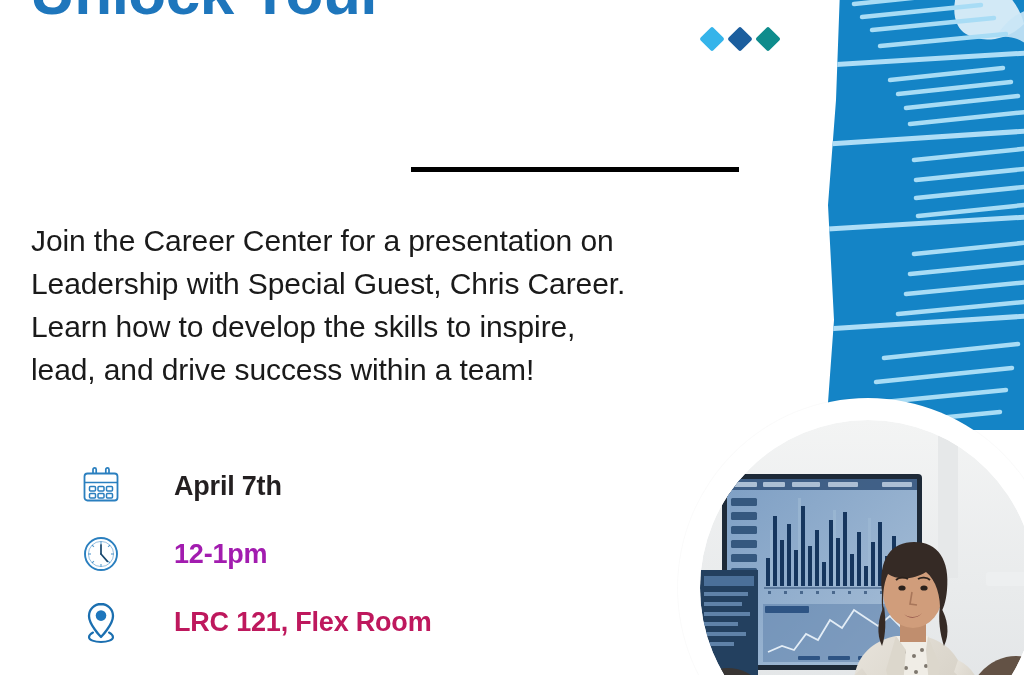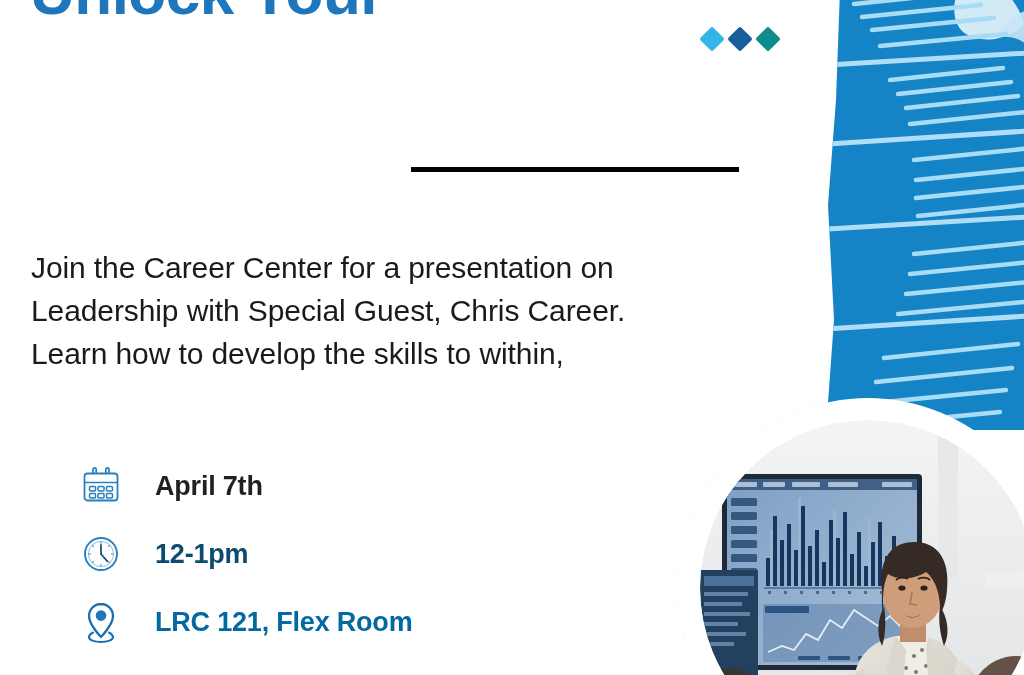--- a/index.html
+++ b/index.html
@@ -39,30 +39,29 @@
   .rule{
     position:absolute; left:411px; top:167px; width:328px; height:5px;
     background:#000000; z-index:4;
   }
 
   
   .body-copy{
     position:absolute; left:31px; top:219px; width:700px; z-index:4;
     font-size:30px; line-height:43px; color:#1A1A1A; font-weight:400;
     letter-spacing:-0.1px;
-    margin-top:27px;
   }
   .body-copy span{ display:block; white-space:nowrap; }
 
   
   .details{
     position:absolute; left:78px; top:452px; z-index:4;
   }
   .drow{
-    display:flex; align-items:center; height:68px;
+    display:flex; align-items:center; height:68px;gap:19px;
   }
   .dicon{
     width:46px; height:52px; display:flex; align-items:center; justify-content:center;
     flex:0 0 46px;
   }
   .dtext{
     margin-left:31px; font-size:27px; font-weight:700; color:#231F20;
     letter-spacing:-0.2px; white-space:nowrap;
   }
 
@@ -147,21 +146,22 @@
 
 <h1 class="headline" style="color: rgb(30, 118, 188);">
   <span class="l1">Unlock Your</span>
 </h1>
 
 <div class="rule" style="background: rgb(0, 0, 0);"></div>
 
 <div class="body-copy" style="color: rgb(26, 26, 26);">
   <span>Join the Career Center for a presentation on</span>
   <span>Leadership with Special Guest, Chris Career.</span>
-  <span>Learn how to develop the skills to within,</span>
+  <span>Learn how to develop the skills to inspire,</span>
+  <span>lead, and drive success within a team!</span>
 </div>
 
 <div class="details">
 
   <div class="drow">
     <span class="dicon">
       <svg width="42" height="42" viewBox="0 0 42 42">
         <rect x="4.5" y="8.5" width="33" height="27" rx="3" ry="3" fill="#ffffff" stroke="#2A7FBF" stroke-width="1.8"></rect>
         <line x1="4.5" y1="17.5" x2="37.5" y2="17.5" stroke="#2A7FBF" stroke-width="1.6"></line>
         <path d="M13,9 L13,4.5 A1.6,1.6 0 1 1 16.2,4.5 L16.2,9" fill="none" stroke="#2A7FBF" stroke-width="1.7"></path>
@@ -191,32 +191,32 @@
           <line x1="8.4" y1="21" x2="11" y2="21"></line>
           <line x1="29.9" y1="12.1" x2="28.1" y2="13.9"></line>
           <line x1="29.9" y1="29.9" x2="28.1" y2="28.1"></line>
           <line x1="12.1" y1="29.9" x2="13.9" y2="28.1"></line>
           <line x1="12.1" y1="12.1" x2="13.9" y2="13.9"></line>
         </g>
         <line x1="21" y1="21" x2="21" y2="11.8" stroke="#19486E" stroke-width="1.7" stroke-linecap="round"></line>
         <line x1="21" y1="21" x2="27.4" y2="28.4" stroke="#19486E" stroke-width="1.7" stroke-linecap="round"></line>
       </svg>
     </span>
-    <span class="dtext" style="color: #0c4a6e; text-align: right;">12-1pm</span>
+    <span class="dtext" style="color: #a21caf; text-align: right;">12-1pm</span>
   </div>
 
   <div class="drow">
     <span class="dicon">
       <svg width="42" height="46" viewBox="0 0 42 46">
         <path d="M21,5 C14.4,5 9,10.3 9,16.9 C9,25.6 21,38 21,38 C21,38 33,25.6 33,16.9 C33,10.3 27.6,5 21,5 Z" fill="#ffffff" stroke="#1B6FB0" stroke-width="2.3" stroke-linejoin="round"></path>
         <circle cx="21" cy="16.6" r="5.3" fill="#1E76BC"></circle>
         <path d="M13,33.5 C10.2,35 9,36.6 9,38.2 C9,40.9 14.4,43 21,43 C27.6,43 33,40.9 33,38.2 C33,36.6 31.8,35 29,33.5" fill="none" stroke="#1B6FB0" stroke-width="2.1" stroke-linecap="round"></path>
       </svg>
     </span>
-    <span class="dtext" style="color: #0369a1;">LRC 121, Flex Room</span>
+    <span class="dtext" style="color: #be185d;">LRC 121, Flex Room</span>
   </div>
 
 </div>
 
 <div class="photo-ring"></div>
 <div class="photo">
   <svg width="336" height="336" viewBox="0 0 336 336">
     <defs>
       <linearGradient id="wallg" x1="0" y1="0" x2="0" y2="1">
         <stop offset="0" stop-color="#F3F4F4"></stop>

